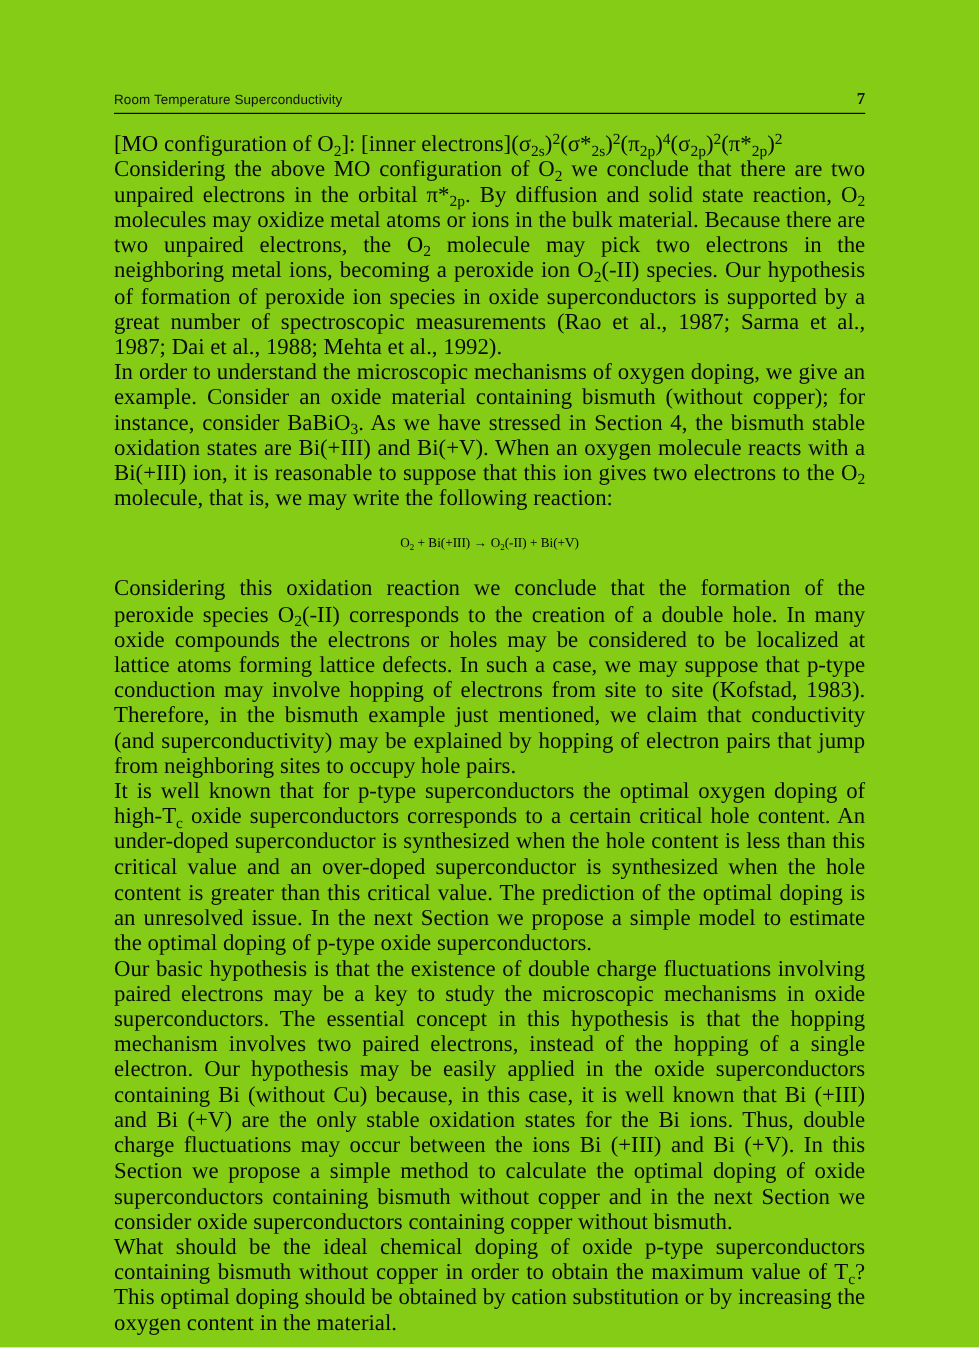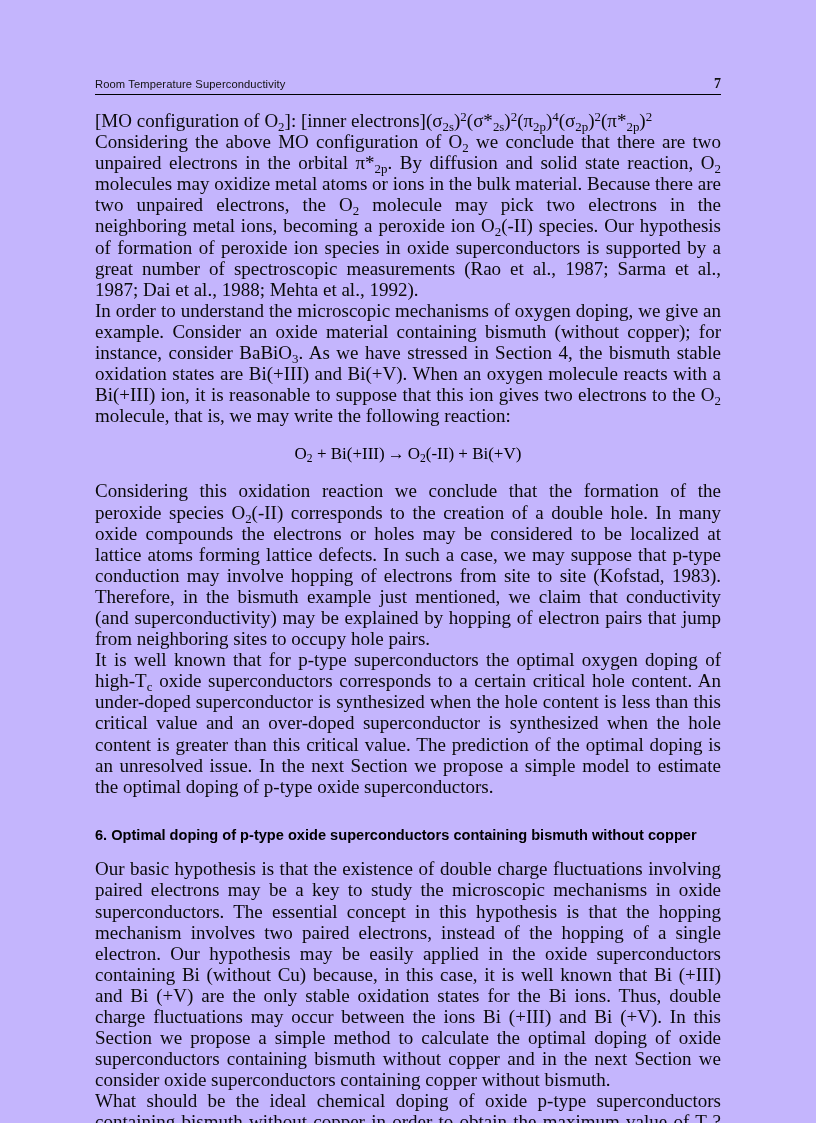--- a/index.html
+++ b/index.html
@@ -4,21 +4,21 @@
 <style>
   html, body {
     margin: 0;
     padding: 0;
     background: #ffffff;
   }
   .page {
     position: relative;
     width: 816px;
     height: 1123px;
-    background: #c4b5fd;
+    background: #84cc16;
     margin: 0 auto;
     overflow: hidden;
     font-family: "Liberation Serif", serif;
     color: #000000;
   }
   .content {
     position: absolute;
     left: 95px;
     top: 76px;
     width: 626px;
@@ -65,21 +65,21 @@
   }
   sup {
     font-size: 0.68em;
     line-height: 0;
     vertical-align: 0.45em;
   }
   .eq {
     margin: 0;
     padding: 17px 0 16px 0;
     text-align: center;
-    font-size: 17px;
+    font-size: 11px;
     line-height: 21px;
   }
   .arrow { padding: 0 3px; }
   h2.section-head {
     font-family: "Liberation Sans", sans-serif;
     font-size: 14.6px;
     font-weight: 700;
     line-height: 19.5px;
     margin: 0;
     padding: 29px 0 13px 0;
@@ -105,21 +105,20 @@
       <p class="para"><span>Considering the above MO configuration of O</span><sub>2</sub><span> we conclude that there are two unpaired electrons in the orbital π*</span><sub>2p</sub><span>. By diffusion and solid state reaction, O</span><sub>2</sub><span> molecules may oxidize metal atoms or ions in the bulk material. Because there are two unpaired electrons, the O</span><sub>2</sub><span> molecule may pick two electrons in the neighboring metal ions, becoming a peroxide ion O</span><sub>2</sub><span>(-II) species. Our hypothesis of formation of peroxide ion species in oxide superconductors is supported by a great number of spectroscopic measurements (Rao et al., 1987; Sarma et al., 1987; Dai et al., 1988; Mehta et al., 1992).</span></p>
 
       <p class="para"><span>In order to understand the microscopic mechanisms of oxygen doping, we give an example. Consider an oxide material containing bismuth (without copper); for instance, consider BaBiO</span><sub>3</sub><span>. As we have stressed in Section 4, the bismuth stable oxidation states are Bi(+III) and Bi(+V). When an oxygen molecule reacts with a Bi(+III) ion, it is reasonable to suppose that this ion gives two electrons to the O</span><sub>2</sub><span> molecule, that is, we may write the following reaction:</span></p>
 
       <p class="eq"><span>O</span><sub>2</sub><span> + Bi(+III)</span><span class="arrow">→</span><span>O</span><sub>2</sub><span>(-II) + Bi(+V)</span></p>
 
       <p class="para"><span>Considering this oxidation reaction we conclude that the formation of the peroxide species O</span><sub>2</sub><span>(-II) corresponds to the creation of a double hole. In many oxide compounds the electrons or holes may be considered to be localized at lattice atoms forming lattice defects. In such a case, we may suppose that p-type conduction may involve hopping of electrons from site to site (Kofstad, 1983). Therefore, in the bismuth example just mentioned, we claim that conductivity (and superconductivity) may be explained by hopping of electron pairs that jump from neighboring sites to occupy hole pairs.</span></p>
 
       <p class="para"><span>It is well known that for p-type superconductors the optimal oxygen doping of high-T</span><sub>c</sub><span> oxide superconductors corresponds to a certain critical hole content. An under-doped superconductor is synthesized when the hole content is less than this critical value and an over-doped superconductor is synthesized when the hole content is greater than this critical value. The prediction of the optimal doping is an unresolved issue. In the next Section we propose a simple model to estimate the optimal doping of p-type oxide superconductors.</span></p>
 
-      <h2 class="section-head">6. Optimal doping of p-type oxide superconductors containing bismuth without copper</h2>
 
       <p class="para">Our basic hypothesis is that the existence of double charge fluctuations involving paired electrons may be a key to study the microscopic mechanisms in oxide superconductors. The essential concept in this hypothesis is that the hopping mechanism involves two paired electrons, instead of the hopping of a single electron. Our hypothesis may be easily applied in the oxide superconductors containing Bi (without Cu) because, in this case, it is well known that Bi (+III) and Bi (+V) are the only stable oxidation states for the Bi ions. Thus, double charge fluctuations may occur between the ions Bi (+III) and Bi (+V). In this Section we propose a simple method to calculate the optimal doping of oxide superconductors containing bismuth without copper and in the next Section we consider oxide superconductors containing copper without bismuth.</p>
 
       <p class="para"><span>What should be the ideal chemical doping of oxide p-type superconductors containing bismuth without copper in order to obtain the maximum value of T</span><sub>c</sub><span>? This optimal doping should be obtained by cation substitution or by increasing the oxygen content in the material.</span></p>
 
     </div>
   </div>
 </div>
 
 </body></html>

